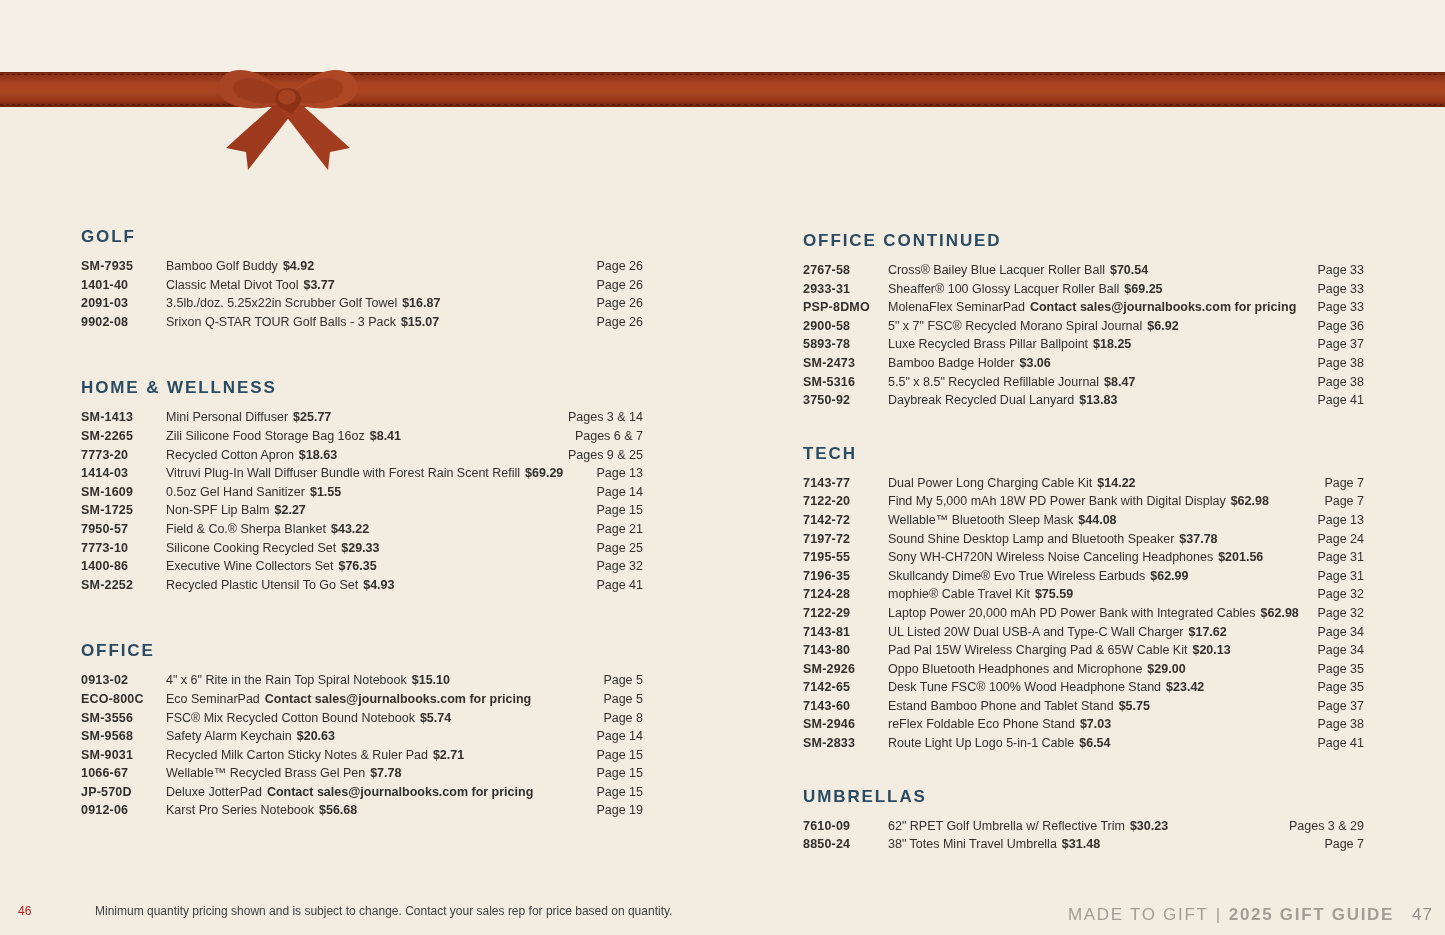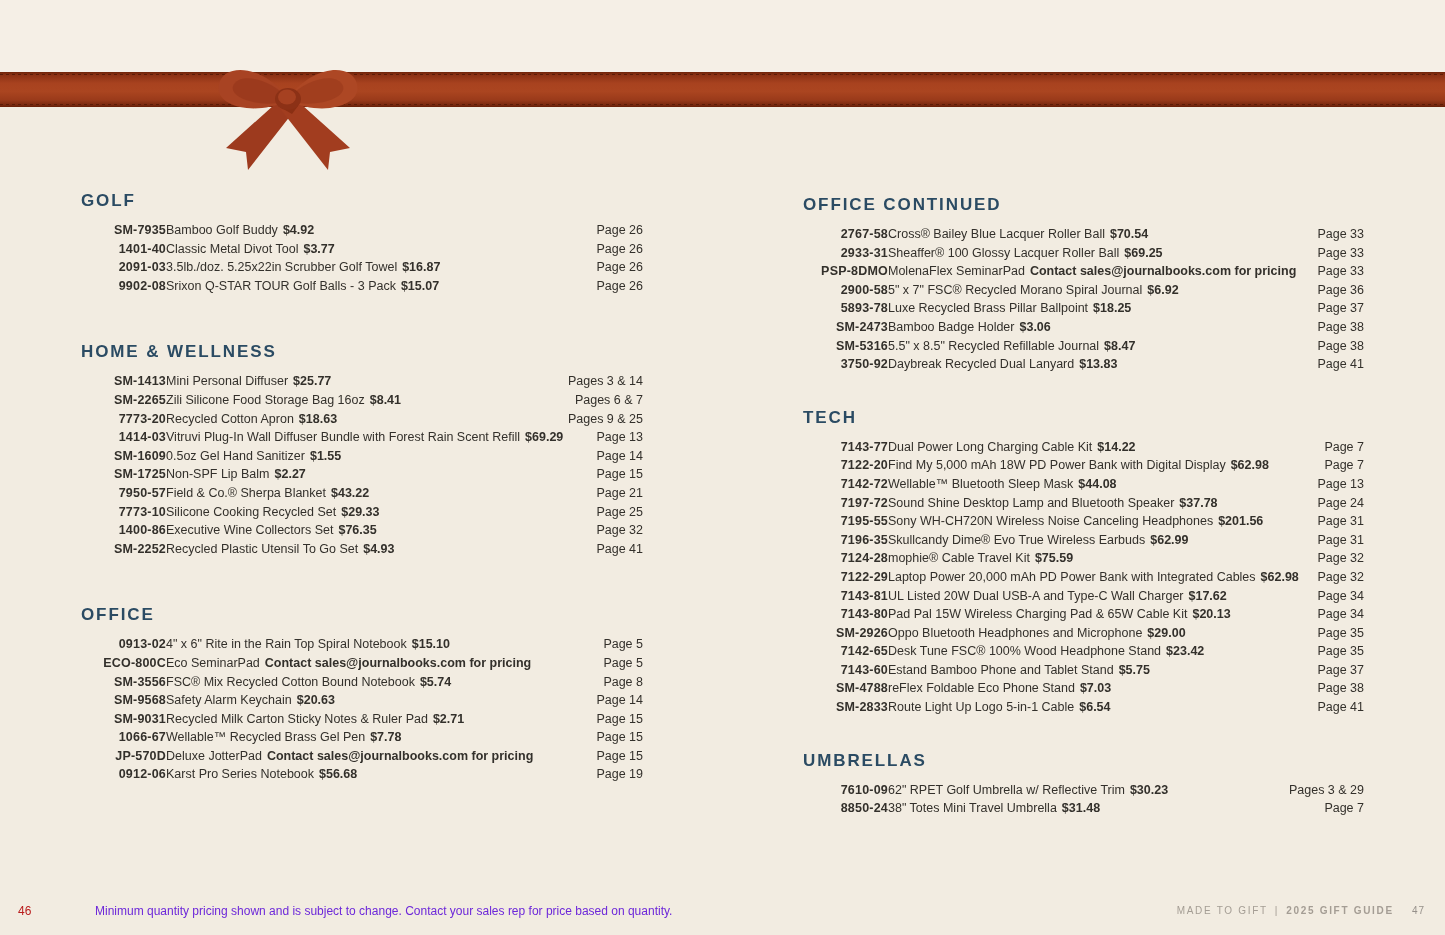--- a/index.html
+++ b/index.html
@@ -15,38 +15,38 @@
     background:linear-gradient(180deg,#6f2309 0%,#8c3114 9%,#a8421f 32%,#ab4520 55%,#9a3a1a 80%,#7c2a10 93%,#661f07 100%);
   }
   .ribbon-band::before,.ribbon-band::after{
     content:"";position:absolute;left:0;width:100%;height:1px;
     background:repeating-linear-gradient(90deg,#5c1c07 0 3px,transparent 3px 6px);
   }
   .ribbon-band::before{top:2px;}
   .ribbon-band::after{bottom:2px;}
   .bow{position:absolute;left:202px;top:44px;width:172px;height:128px;}
 
-  .col{position:absolute;}
+  .col{position:absolute;margin-top:36px;}
   .col-left{left:81px;top:191px;width:562px;}
   .col-right{left:803px;top:195px;width:561px;}
   .section{margin:0 0 47px 0;}
   .col-right .section{margin-bottom:34px;}
   .sec-title{
     margin:0 0 10px 0;font-size:17px;font-weight:700;letter-spacing:1.9px;
     color:#2b4b63;
   }
   .row{display:flex;align-items:baseline;line-height:18.6px;font-size:12.5px;white-space:nowrap;}
-  .code{width:85px;flex:none;font-weight:700;letter-spacing:.2px;text-align:right;}
+  .code{width:85px;flex:none;font-weight:700;letter-spacing:.2px;}
   .desc{}
   .bold{font-weight:700;margin-left:5px;text-align:right;}
   .pageref{margin-left:auto;padding-left:10px;}
 
   .footer-page-left{position:absolute;left:18px;top:904px;font-size:12px;color:#b91c1c;}
-  .disclaimer{position:absolute;left:95px;top:904px;font-size:12px;color:#6d28d9;}
-  .footer-right{position:absolute;right:20px;top:905px;font-size:10px;letter-spacing:1.7px;color:#a49d94;}
+  .disclaimer{position:absolute;left:95px;top:904px;font-size:12px;color:#404040;}
+  .footer-right{position:absolute;right:12px;top:905px;font-size:17px;letter-spacing:1.7px;color:#a49d94;}
   .footer-right .brand{font-weight:400;}
   .footer-right .sep{margin:0 7px;}
   .footer-right .guide{font-weight:700;}
   .footer-right .pageno{margin-left:18px;color:#96908a;letter-spacing:1px;}
 </style>
 </head>
 <body>
 
 <div class="top-strip"></div>
 <div class="ribbon-band"></div>
@@ -335,21 +335,21 @@
         <span class="bold">$23.42</span>
         <span class="pageref">Page 35</span>
       </div>
       <div class="row">
         <span class="code">7143-60</span>
         <span class="desc">Estand Bamboo Phone and Tablet Stand</span>
         <span class="bold">$5.75</span>
         <span class="pageref">Page 37</span>
       </div>
       <div class="row">
-        <span class="code">SM-4788</span>
+        <span class="code">SM-2946</span>
         <span class="desc">reFlex Foldable Eco Phone Stand</span>
         <span class="bold">$7.03</span>
         <span class="pageref">Page 38</span>
       </div>
       <div class="row">
         <span class="code">SM-2833</span>
         <span class="desc">Route Light Up Logo 5-in-1 Cable</span>
         <span class="bold">$6.54</span>
         <span class="pageref">Page 41</span>
       </div>

